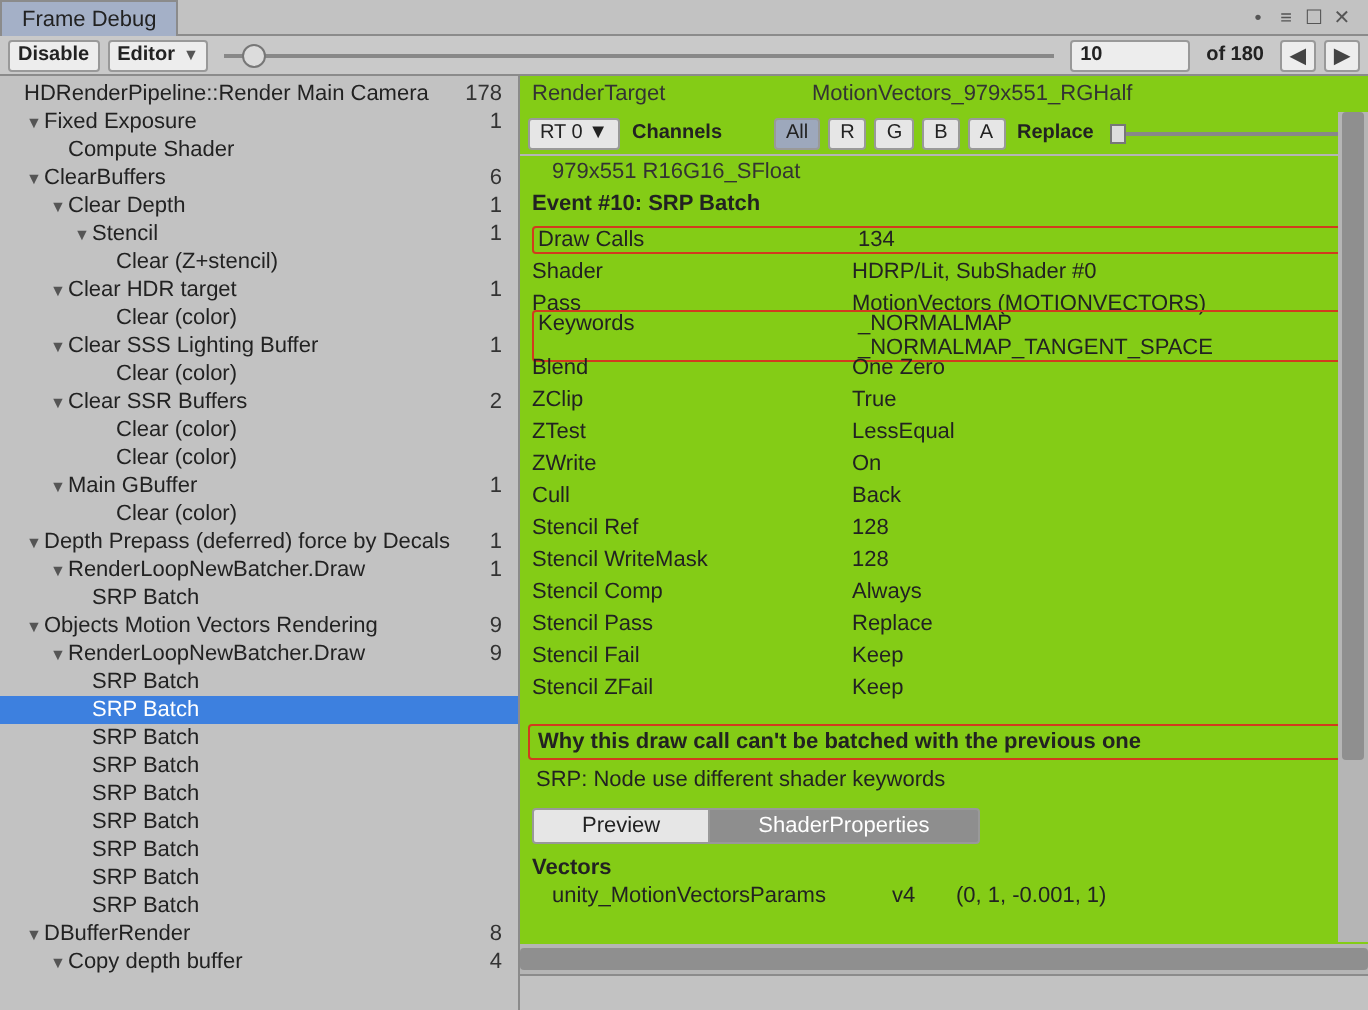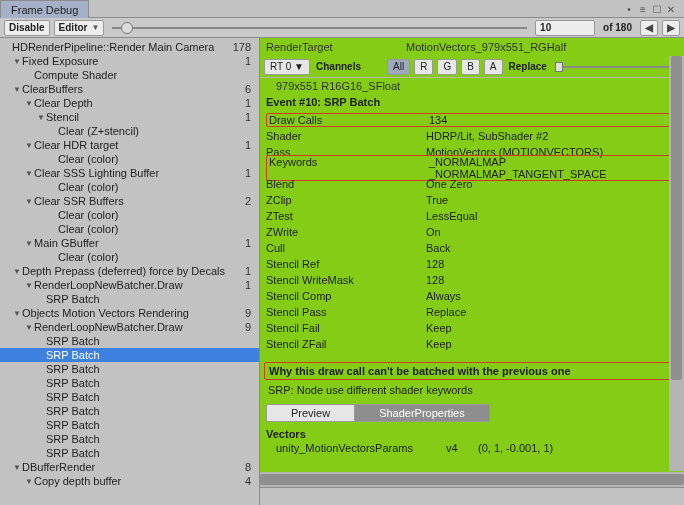--- a/index.html
+++ b/index.html
@@ -424,21 +424,21 @@
 
     <div class="props" id="propshost">
         <div class="prow">
           <div class="hl-row-wrap" style="display: flex; flex: 1 1 0%;">
             <span class="pk">Draw Calls</span>
             <span class="pv">134</span>
           </div>
         </div>
         <div class="prow">
           <span class="pk">Shader</span>
-          <span class="pv">HDRP/Lit, SubShader #2</span>
+          <span class="pv">HDRP/Lit, SubShader #0</span>
         </div>
         <div class="prow">
           <span class="pk">Pass</span>
           <span class="pv">MotionVectors (MOTIONVECTORS)</span>
         </div>
         <div class="prow">
           <div class="hl-row-wrap" style="display: flex; flex: 1 1 0%;">
             <span class="pk">Keywords</span>
             <span class="pv">_NORMALMAP _NORMALMAP_TANGENT_SPACE</span>
           </div>

